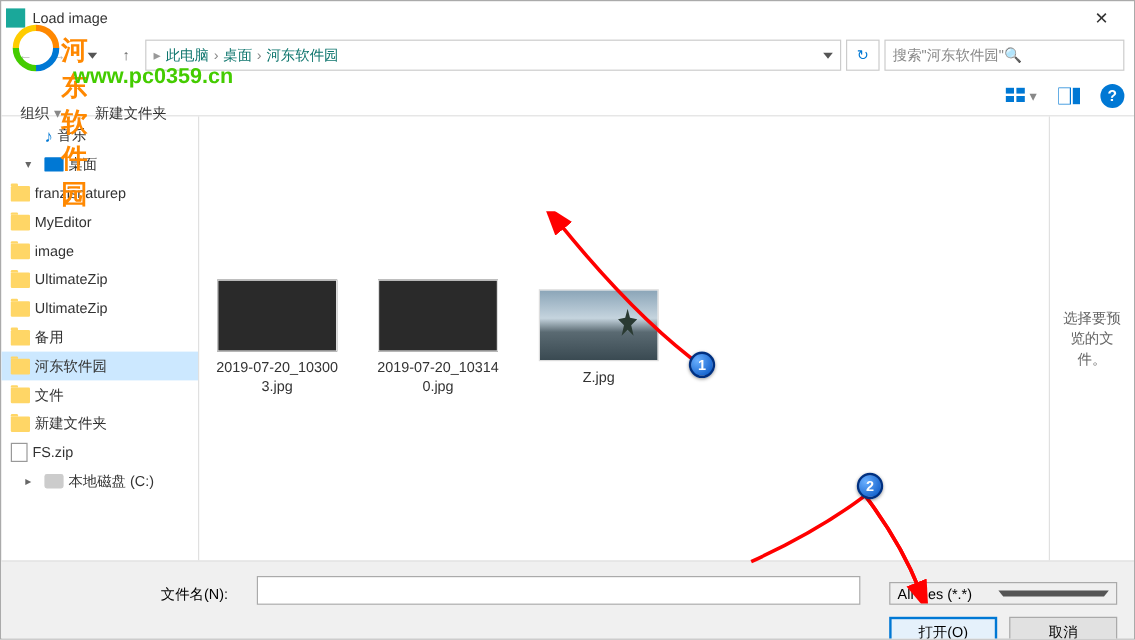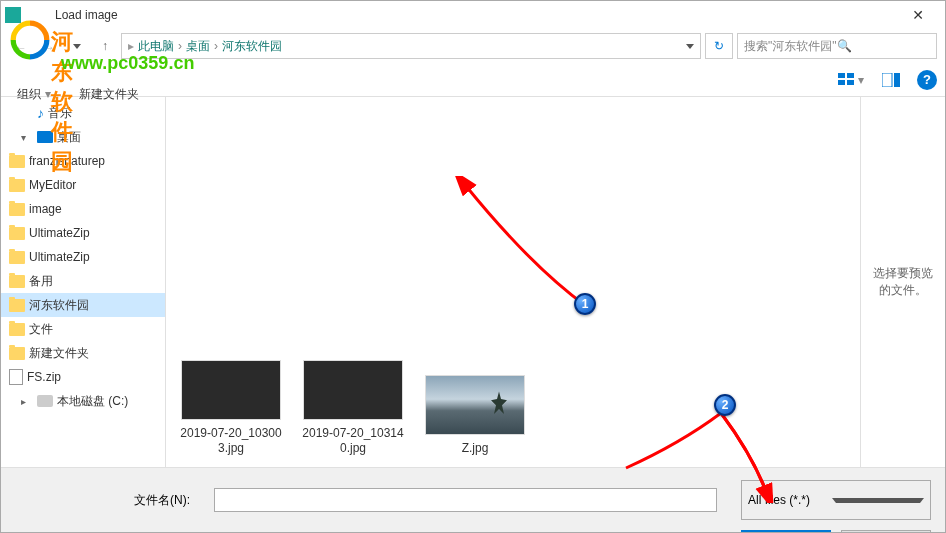--- a/index.html
+++ b/index.html
@@ -1,18 +1,18 @@
 <!DOCTYPE html>
 <html><head>
 <meta charset="utf-8">
 <style>
 * { margin: 0; padding: 0; box-sizing: border-box; font-family: "Microsoft YaHei", "Segoe UI", sans-serif; font-size: 12px; }
 body { width: 946px; height: 533px; background: #fff; border: 1px solid #aaa; position: relative; overflow: hidden; }
 
-.titlebar { height: 28px; display: flex; align-items: center; padding: 12px 4px; gap: 28px; }
+.titlebar { height: 28px; display: flex; align-items: center; padding: 12px 4px; }
 .titlebar-icon { width: 16px; height: 16px; background: #1aa89a; margin-right: 6px; }
 .titlebar-title { flex: 1; color: #333; }
 .close-btn { width: 46px; height: 28px; display: flex; align-items: center; justify-content: center; font-size: 14px; color: #333; }
 
 .pathbar { height: 34px; display: flex; align-items: center; padding: 0 8px; gap: 4px; }
 .nav-arrow { width: 24px; height: 24px; display: flex; align-items: center; justify-content: center; color: #666; }
 .nav-arrow.disabled { color: #bbb; }
 .path-box { flex: 1; border: 1px solid #ccc; height: 26px; display: flex; align-items: center; padding: 0 6px; gap: 4px; }
 .path-crumb { display: flex; align-items: center; gap: 2px; color: #0f766e; }
 .path-sep { color: #888; }
@@ -34,35 +34,35 @@
 .tree-item.indent2 { }
 .tree-item.selected { background: #cce8ff; }
 .tree-expand { width: 12px; color: #666; font-size: 10px; }
 .folder-icon { width: 16px; height: 13px; background: #ffd666; border-radius: 1px; position: relative; }
 .folder-icon::before { content: ''; position: absolute; top: -2px; left: 0; width: 6px; height: 2px; background: #ffd666; border-radius: 1px 1px 0 0; }
 .music-icon { color: #0078d4; font-size: 14px; }
 .desktop-icon { width: 16px; height: 12px; background: #0078d4; border-radius: 1px; }
 .zip-icon { width: 14px; height: 16px; background: #fff; border: 1px solid #999; }
 .disk-icon { width: 16px; height: 12px; background: #ccc; border-radius: 2px; }
 
-.files-area { flex: 1; padding: 10px; display: flex; gap: 12px; align-items: flex-end; position: relative; }
+.files-area { flex: 1; padding: 10px; display: flex; gap: 24px; align-items: center; position: relative; }
 .file-item { width: 110px; text-align: center; }
 .file-thumb { width: 100px; height: 60px; margin: 0 auto 6px; border: 1px solid #ddd; }
 .thumb-dark { background: #2a2a2a; }
 .thumb-img { background: linear-gradient(to bottom, #8ba5b8 0%, #c5d4de 40%, #5a6a72 60%, #3a4a52 100%); position: relative; }
 .thumb-img::after { content: ''; position: absolute; right: 15px; top: 15px; width: 20px; height: 25px; background: #2a3a32; clip-path: polygon(50% 0, 60% 30%, 90% 35%, 65% 55%, 75% 90%, 50% 70%, 25% 90%, 35% 55%, 10% 35%, 40% 30%); }
 .file-name { color: #333; line-height: 1.3; word-break: break-all; }
 
-.preview-pane { width: 85px; border-left: 1px solid #e0e0e0; display: flex; align-items: center; justify-content: center; color: #666; text-align: center; padding: 8px; }
+.preview-pane { width: 71px; border-left: 1px solid #e0e0e0; display: flex; align-items: center; justify-content: center; color: #666; text-align: center; padding: 8px; }
 
 .bottombar { border-top: 1px solid #e0e0e0; padding: 12px 14px; background: #f0f0f0; }
-.filename-row { display: flex; align-items: center; gap: 24px; margin-bottom: 10px; }
+.filename-row { display: flex; align-items: flex-end; gap: 24px; margin-bottom: 10px; }
 .filename-label { width: 175px; text-align: right; }
 .filename-input { flex: 1; height: 24px; border: 1px solid #aaa; background: #fff; padding: 0 4px; }
-.filter-combo { width: 190px; height: 40px; border: 1px solid #aaa; background: #efefef; display: flex; align-items: center; padding: 0 6px; }
+.filter-combo { width: 190px; height: 19px; border: 1px solid #aaa; background: #efefef; display: flex; align-items: center; padding: 0 6px; }
 .filter-combo span { flex: 1; }
 .buttons-row { display: flex; justify-content: flex-end; gap: 10px; }
 .dlg-btn { width: 90px; height: 26px; border: 1px solid #aaa; background: #e1e1e1; display: flex; align-items: center; justify-content: center; }
 .dlg-btn.primary { border: 2px solid #0078d4; background: #e5f1fb; }
 
 .watermark { position: absolute; top: 0; left: 0; pointer-events: none; }
 .watermark-text { position: absolute; top: 26px; left: 50px; font-size: 22px; font-weight: bold; color: #ff8800; letter-spacing: 2px; }
 .watermark-url { position: absolute; top: 52px; left: 60px; font-size: 18px; color: #44cc00; font-weight: bold; }
 .watermark-logo { position: absolute; top: 18px; left: 8px; width: 42px; height: 42px; }
 

